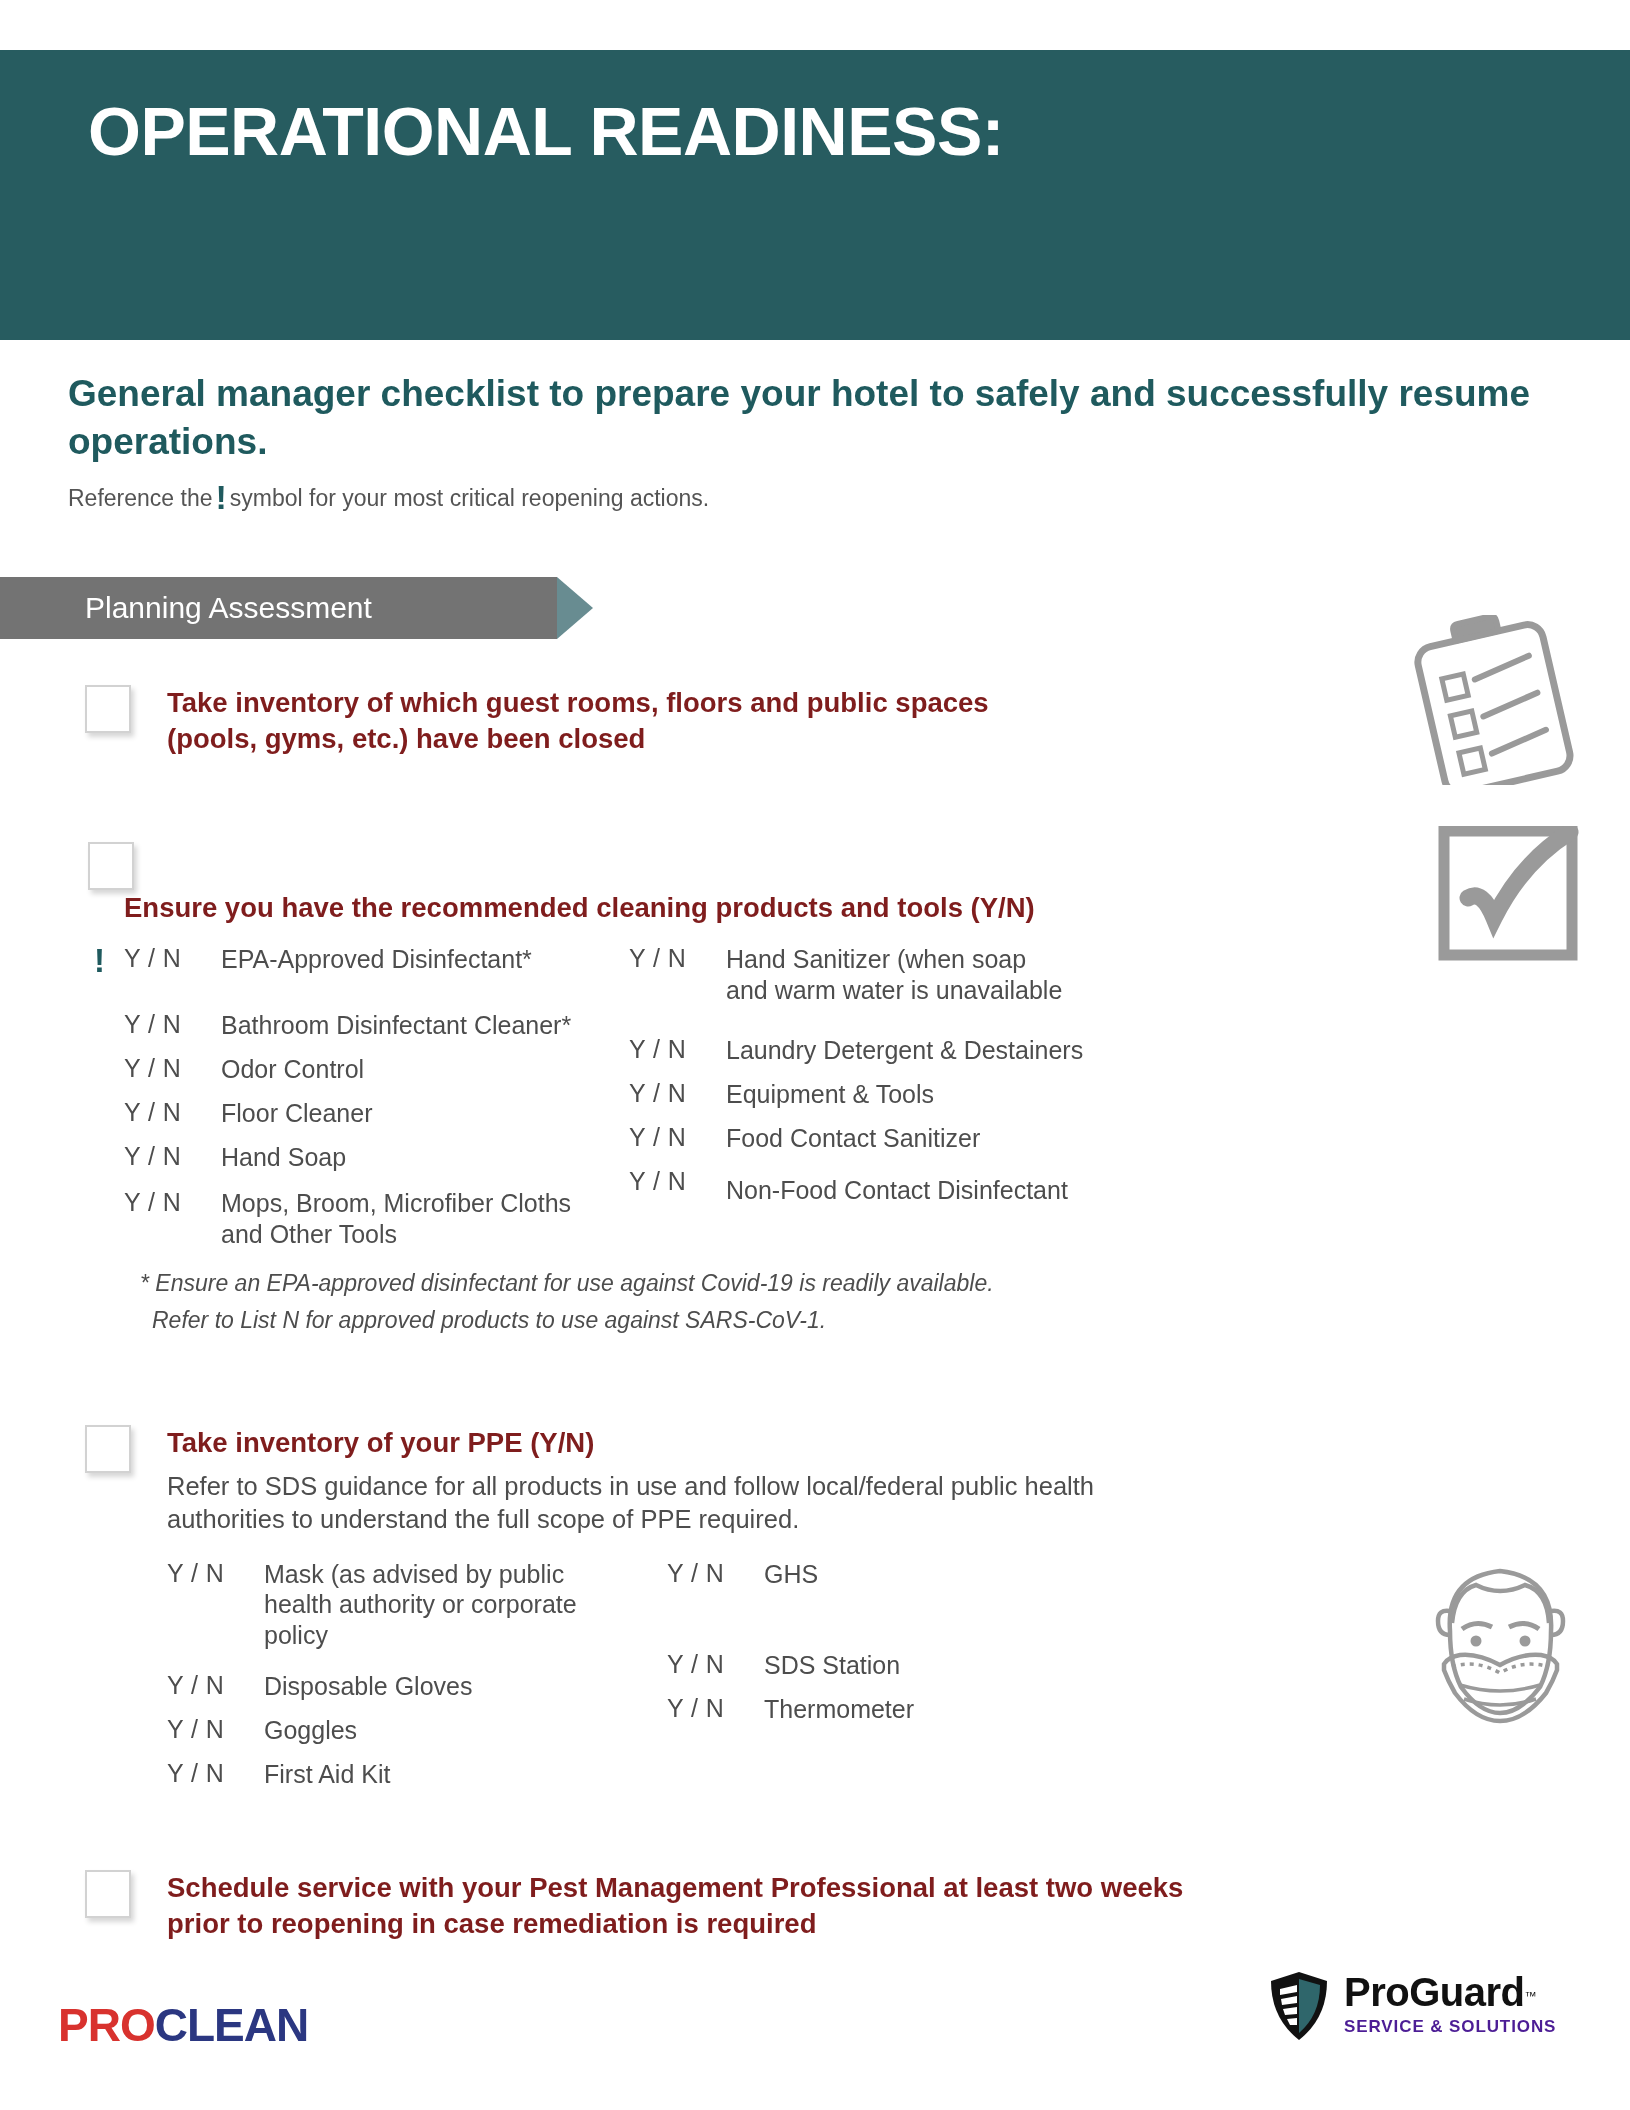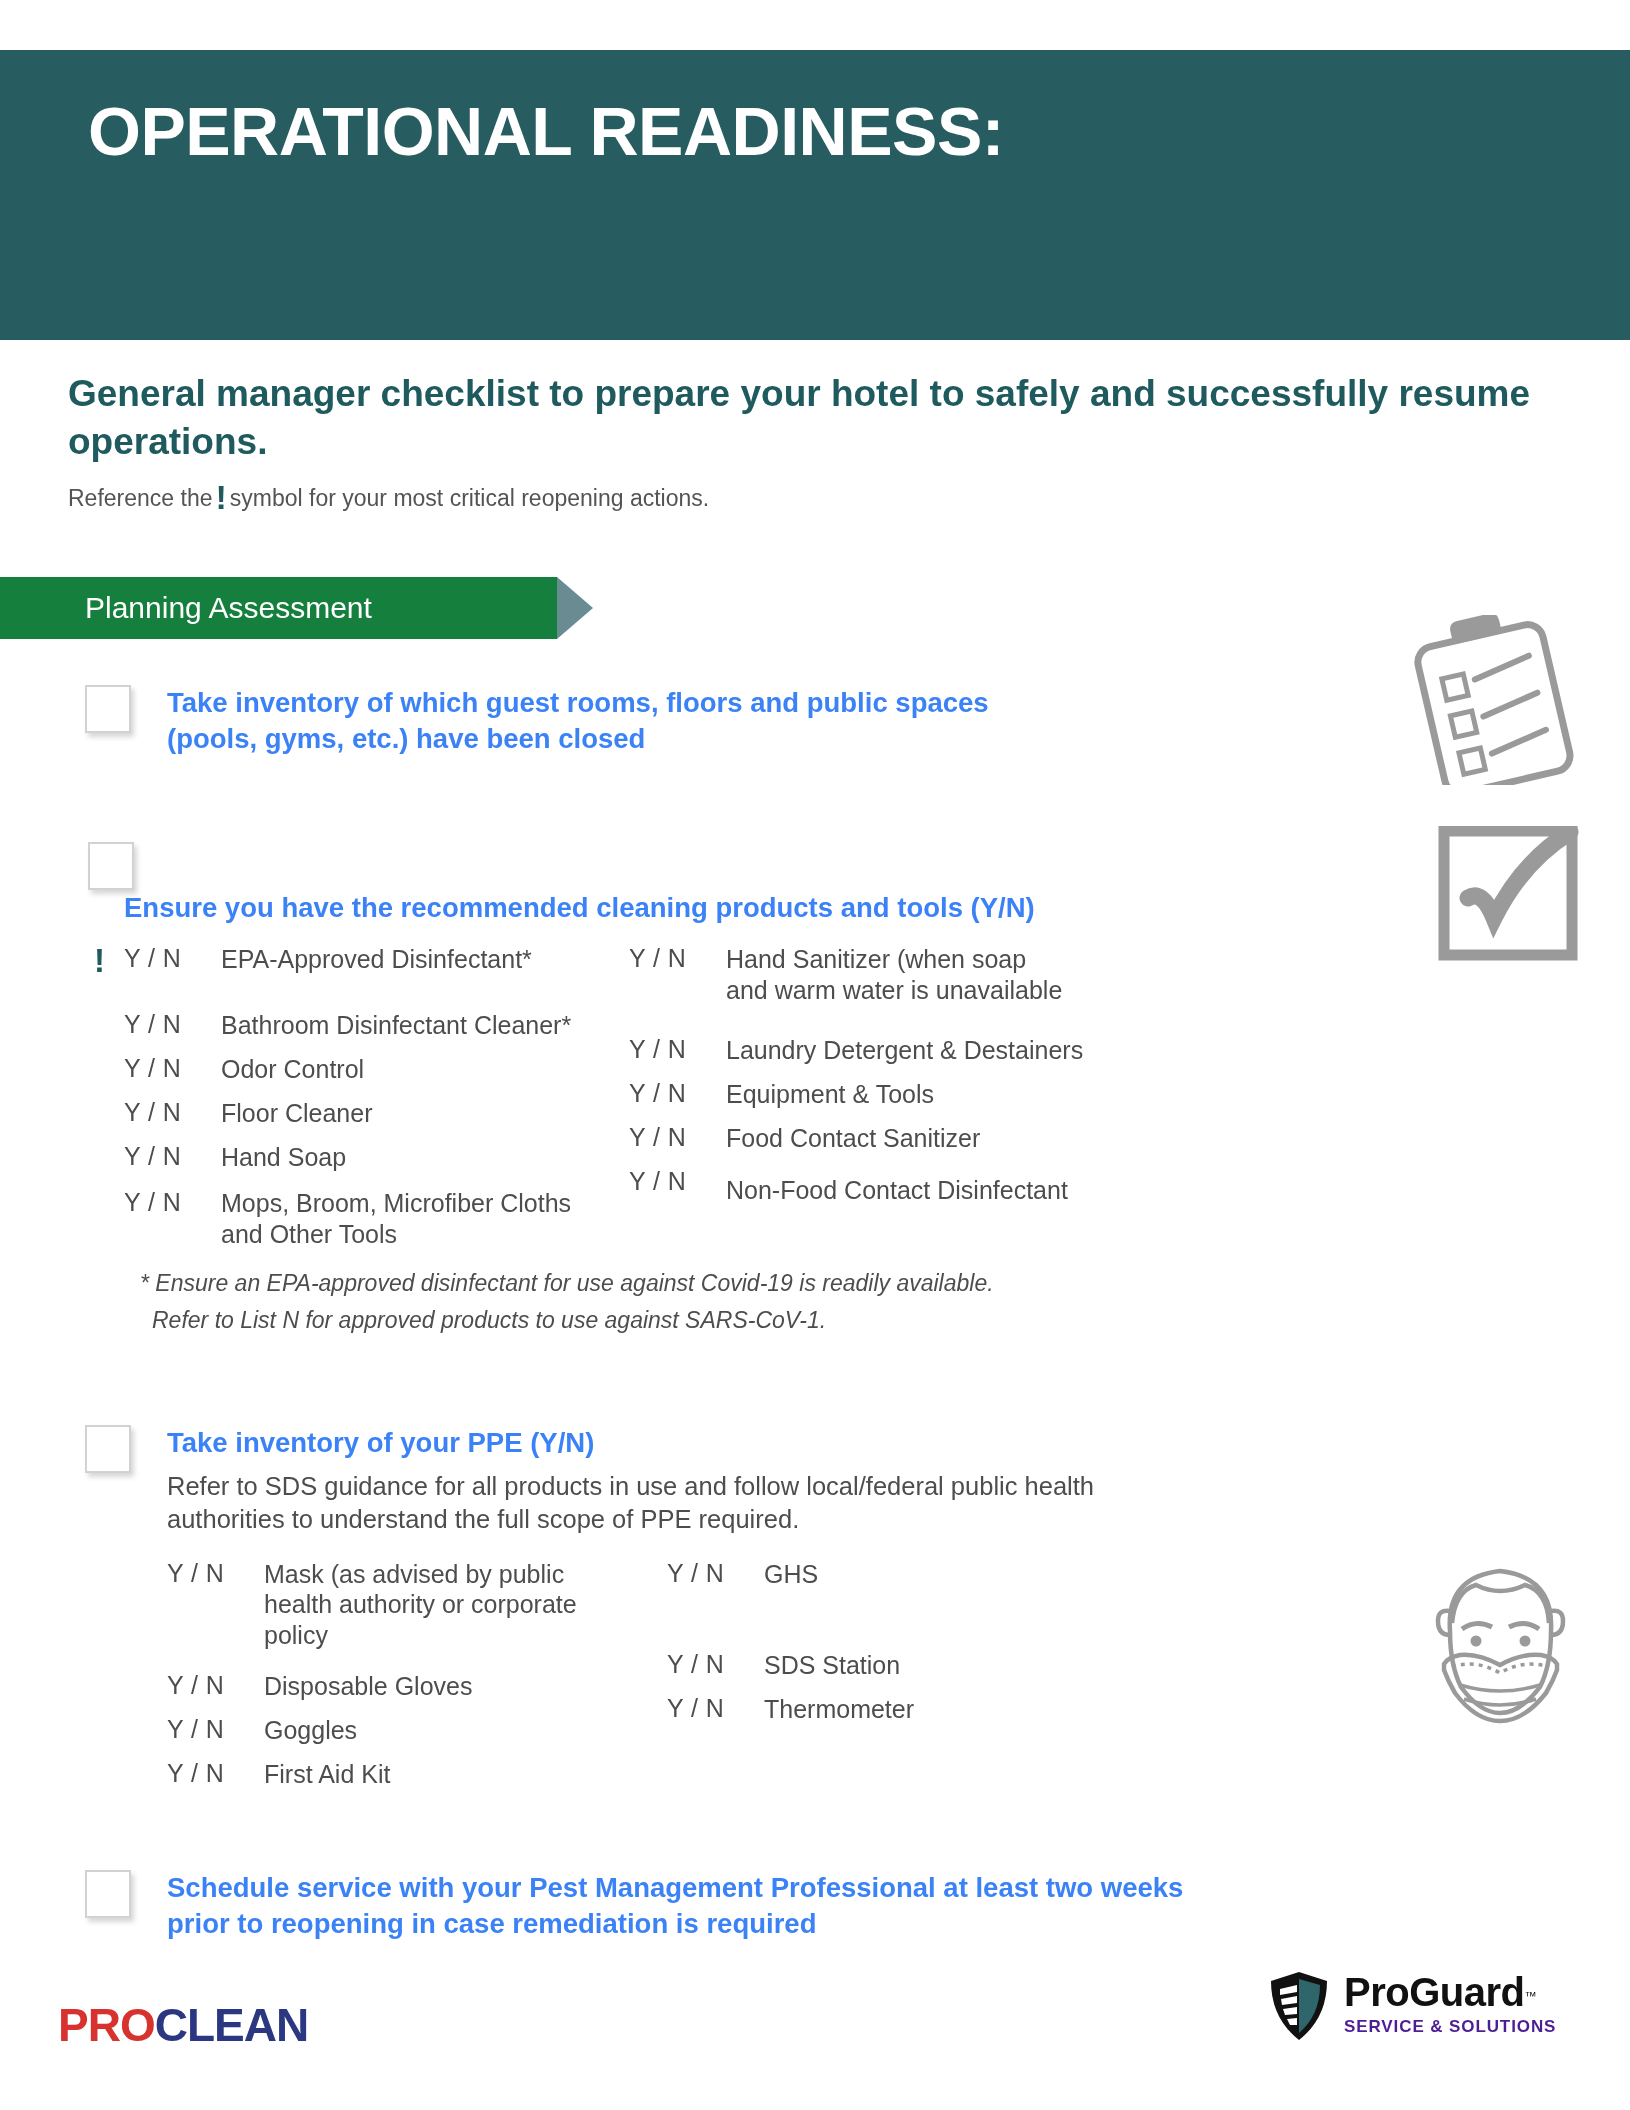--- a/index.html
+++ b/index.html
@@ -81,21 +81,21 @@
   
   .section-banner {
     position: absolute;
     left: 0;
     top: 577px;
     height: 62px;
     display: flex;
     align-items: stretch;
   }
   .section-banner-body {
-    background: #15803d;
+    background: #737373;
     height: 62px;
     display: flex;
     align-items: center;
     padding-left: 85px;
     padding-right: 185px;
     box-sizing: border-box;
   }
   .section-banner-label {
     color: #ffffff;
     font-size: 30px;
@@ -122,21 +122,21 @@
   }
 
   .task {
     position: absolute;
     display: flex;
   }
   .task-body {
     margin-left: 36px;
   }
   .task-title {
-    color: #3b82f6;
+    color: #7f1d1d;
     font-size: 27.5px;
     font-weight: bold;
     line-height: 1.32;
     margin: 0;
   }
   .task-desc {
     color: #4D4D4D;
     font-size: 25.5px;
     line-height: 1.3;
     margin: 0;

